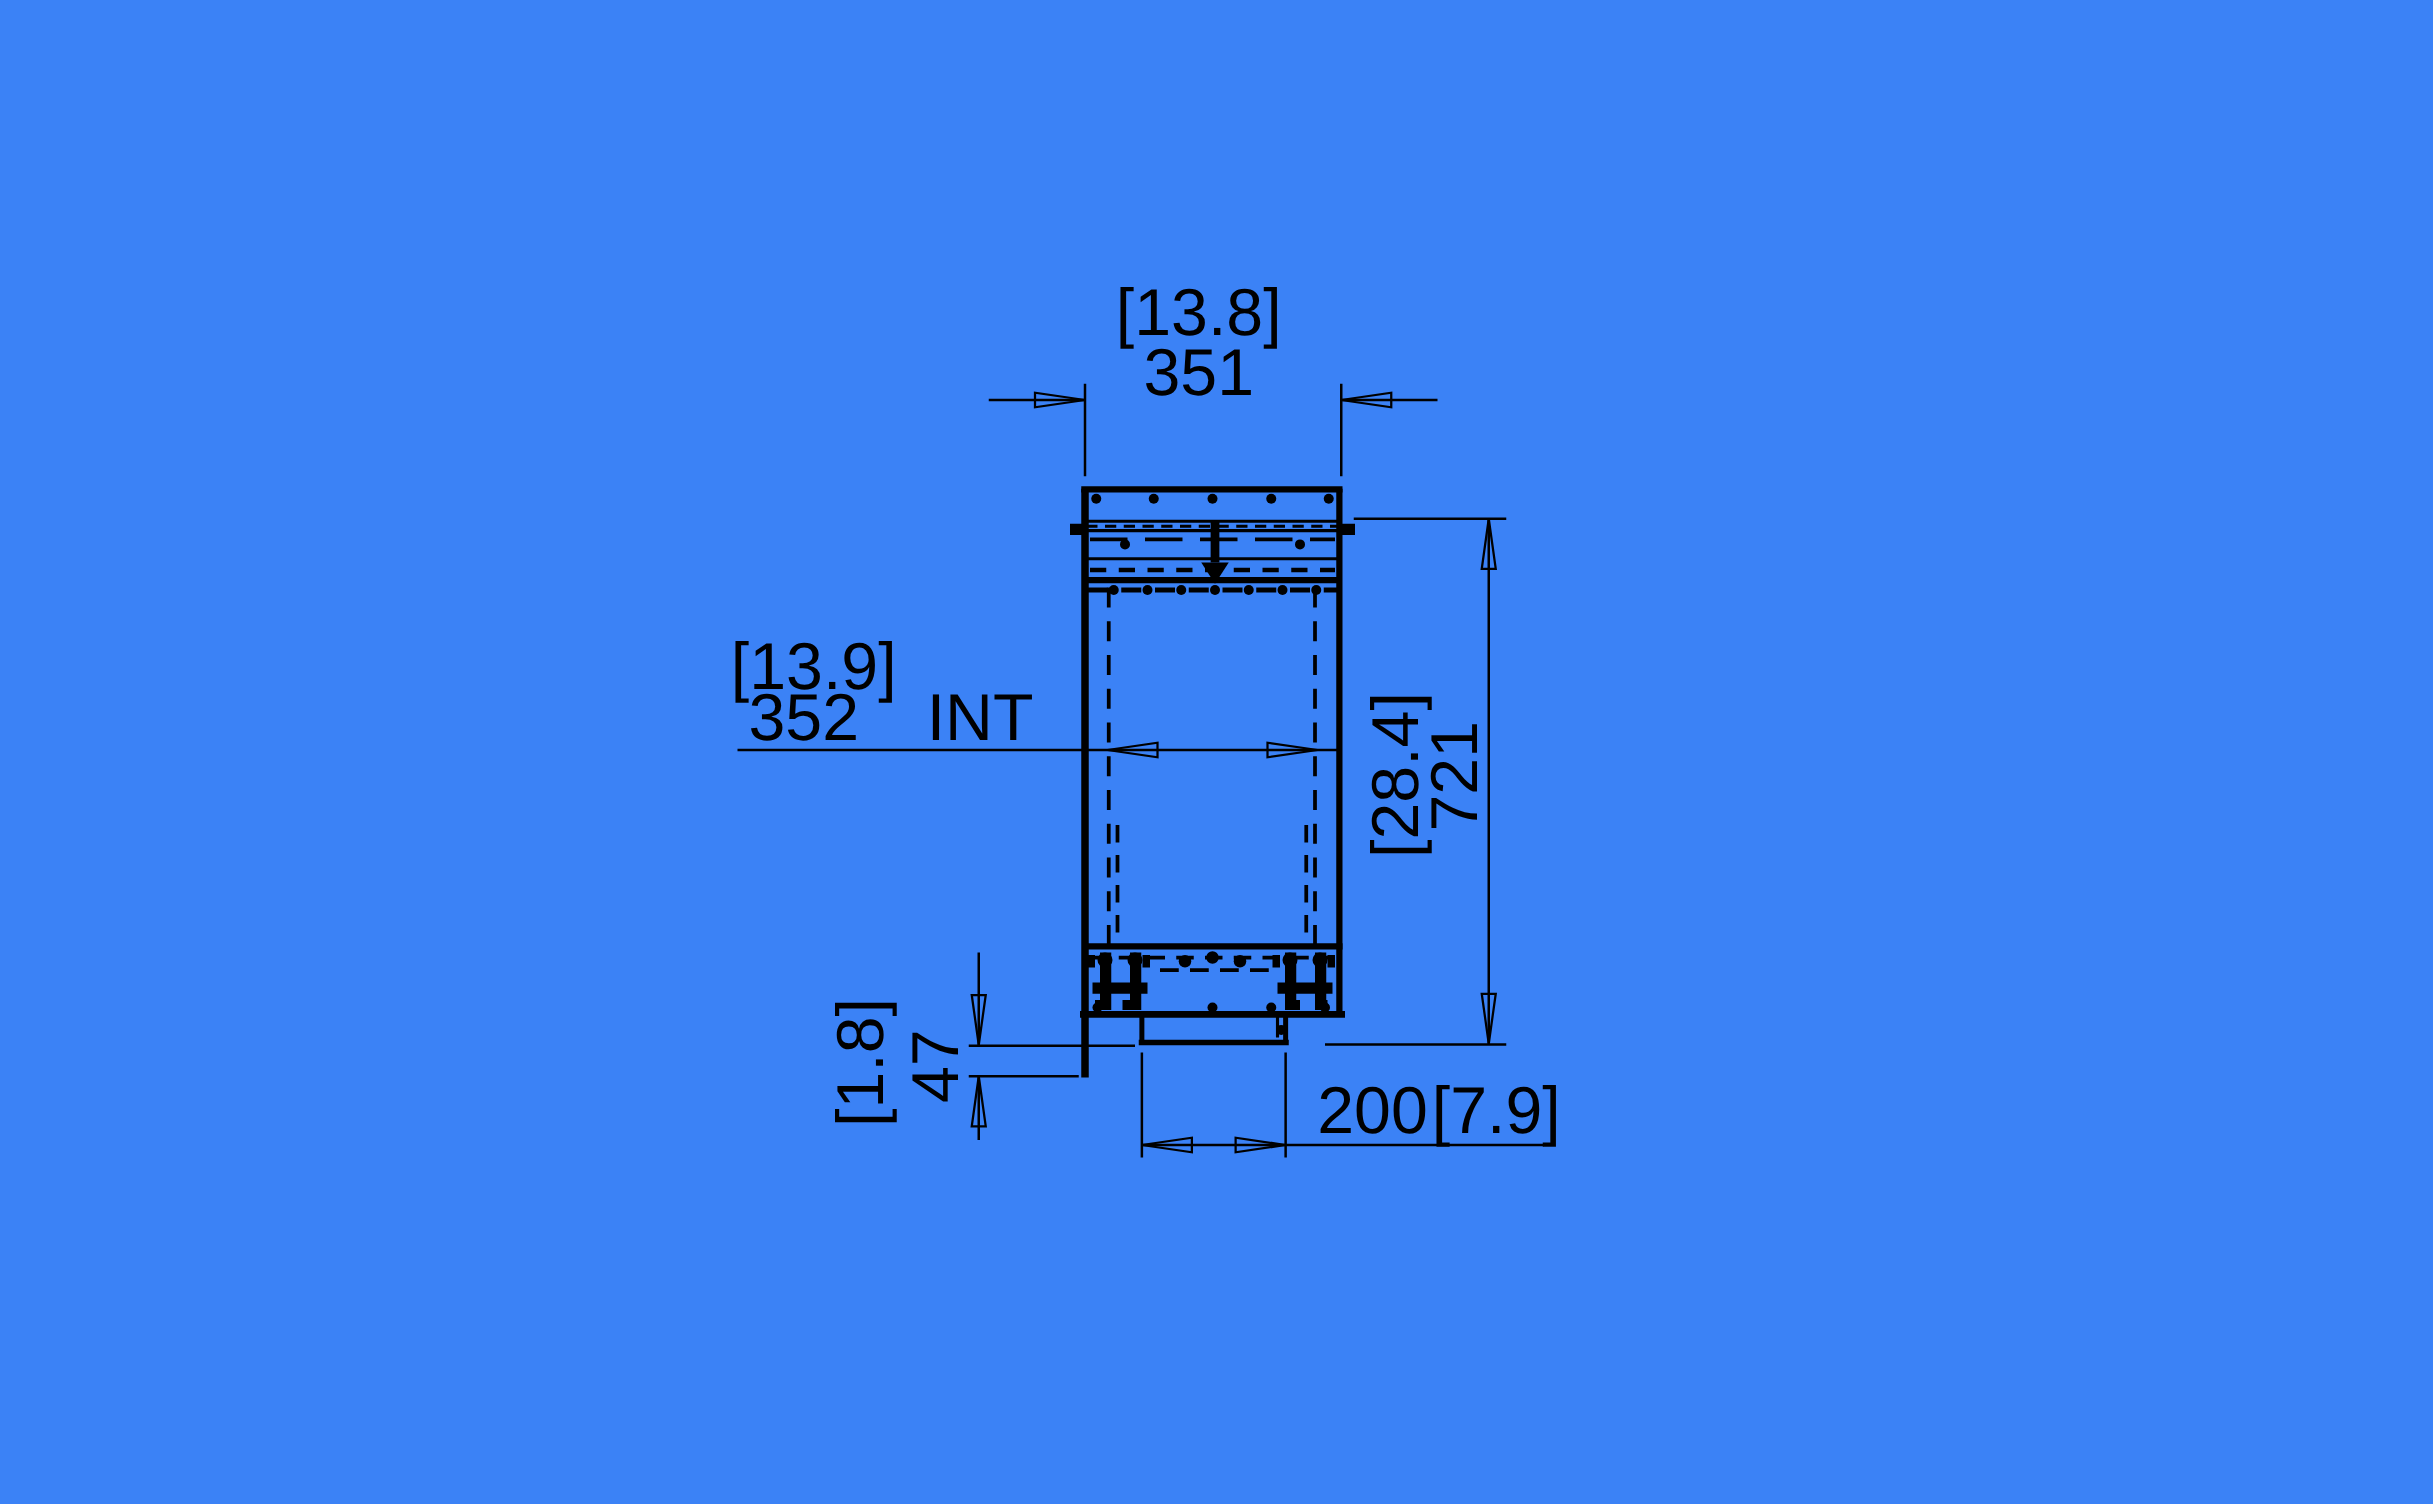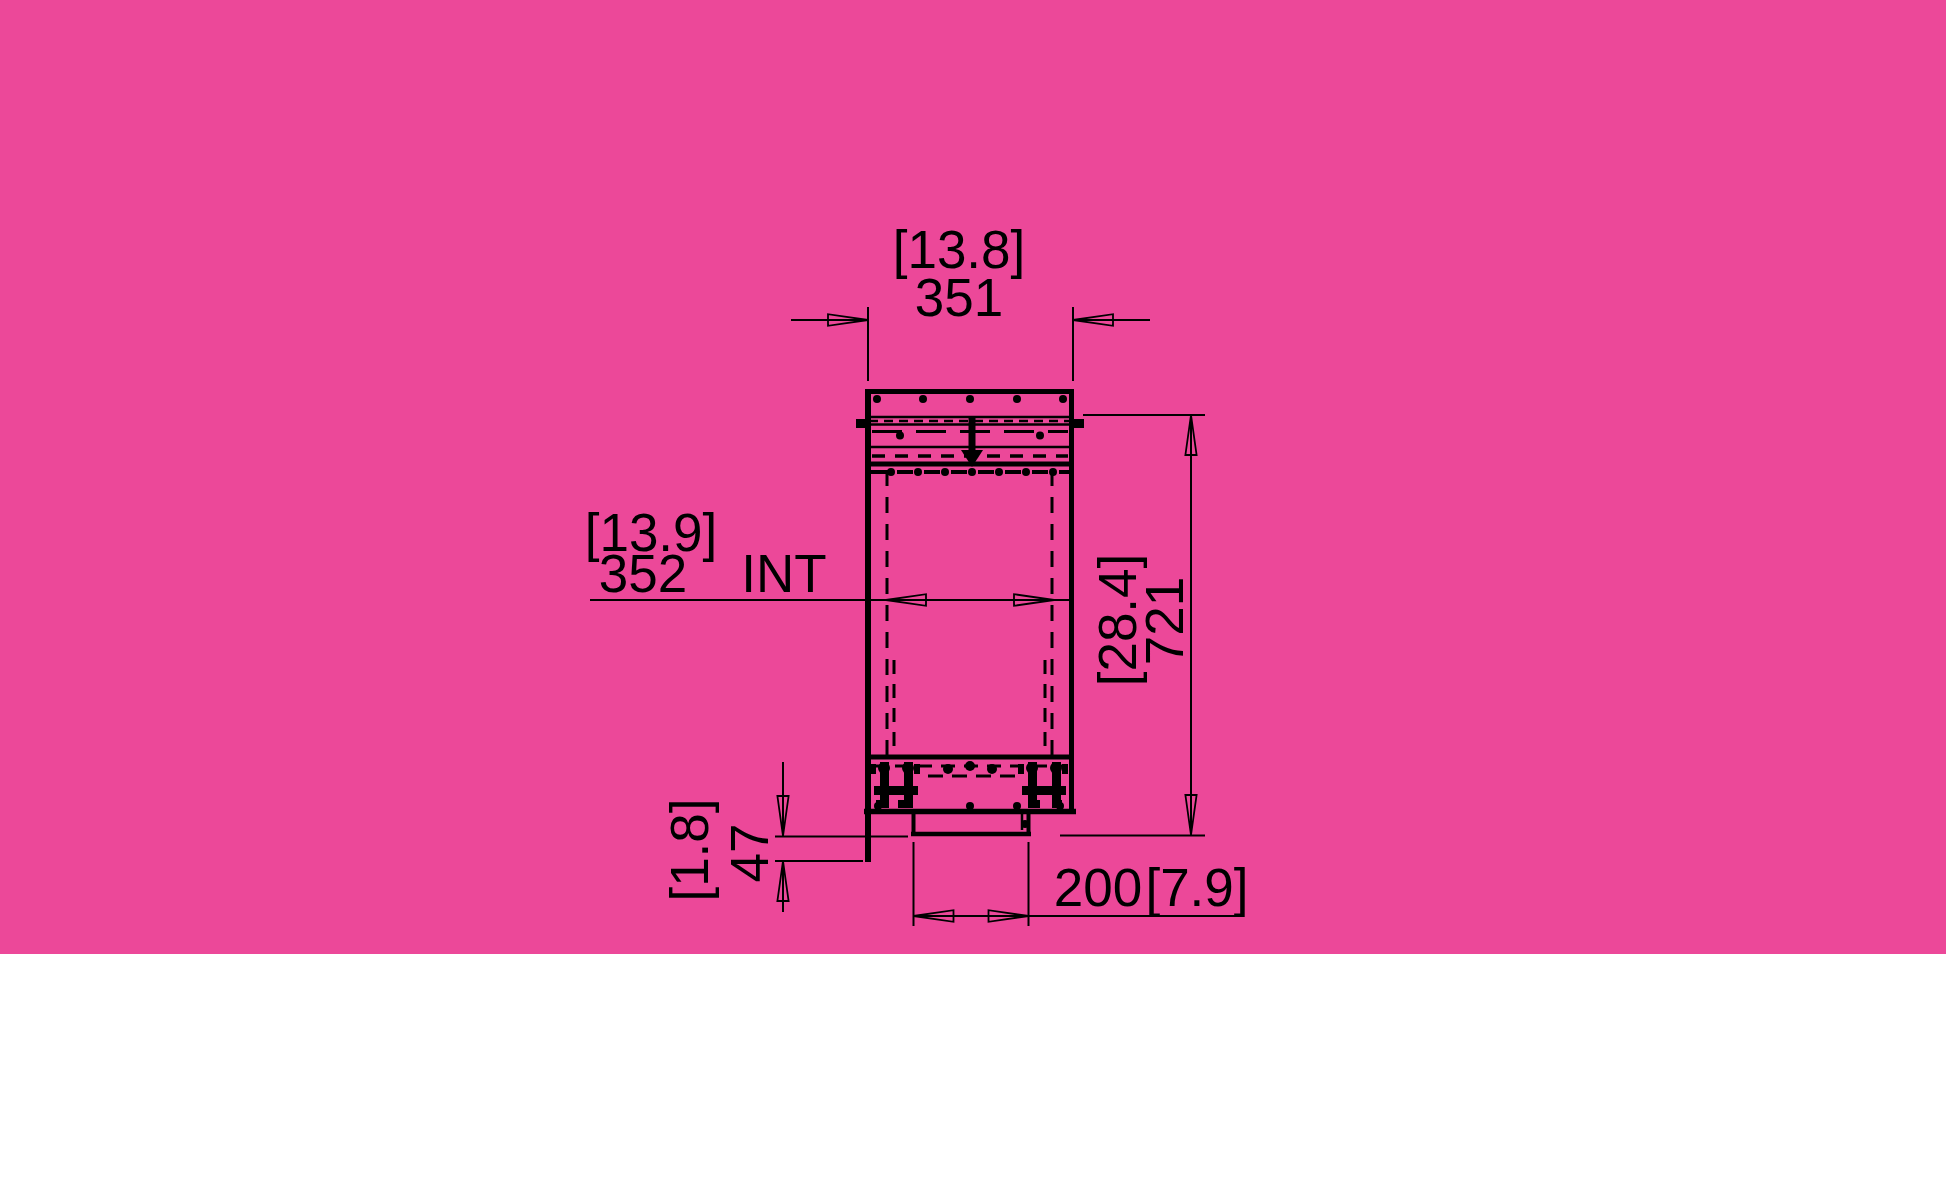--- a/index.html
+++ b/index.html
@@ -1,16 +1,16 @@
 <!DOCTYPE html>
 <html><head>
 <meta charset="utf-8">
 <style>
   html,body{margin:0;padding:0;background:#ffffff;}
-  .stage{position:relative;width:1946px;height:954px;background:#ec4899;overflow:hidden;text-align:right;}
+  .stage{position:relative;width:1946px;height:1203px;background:#3b82f6;overflow:hidden;text-align:right;}
   svg{display:block;width:1946px;height:1203px;}
   text{font-family:"Liberation Sans","DejaVu Sans",sans-serif;fill:#000000;}
   .dimtxt{font-size:53px;}
 </style>
 </head>
 <body>
 
 <div class="stage">
 <svg viewBox="0 0 1946 1203" xmlns="http://www.w3.org/2000/svg">
 

